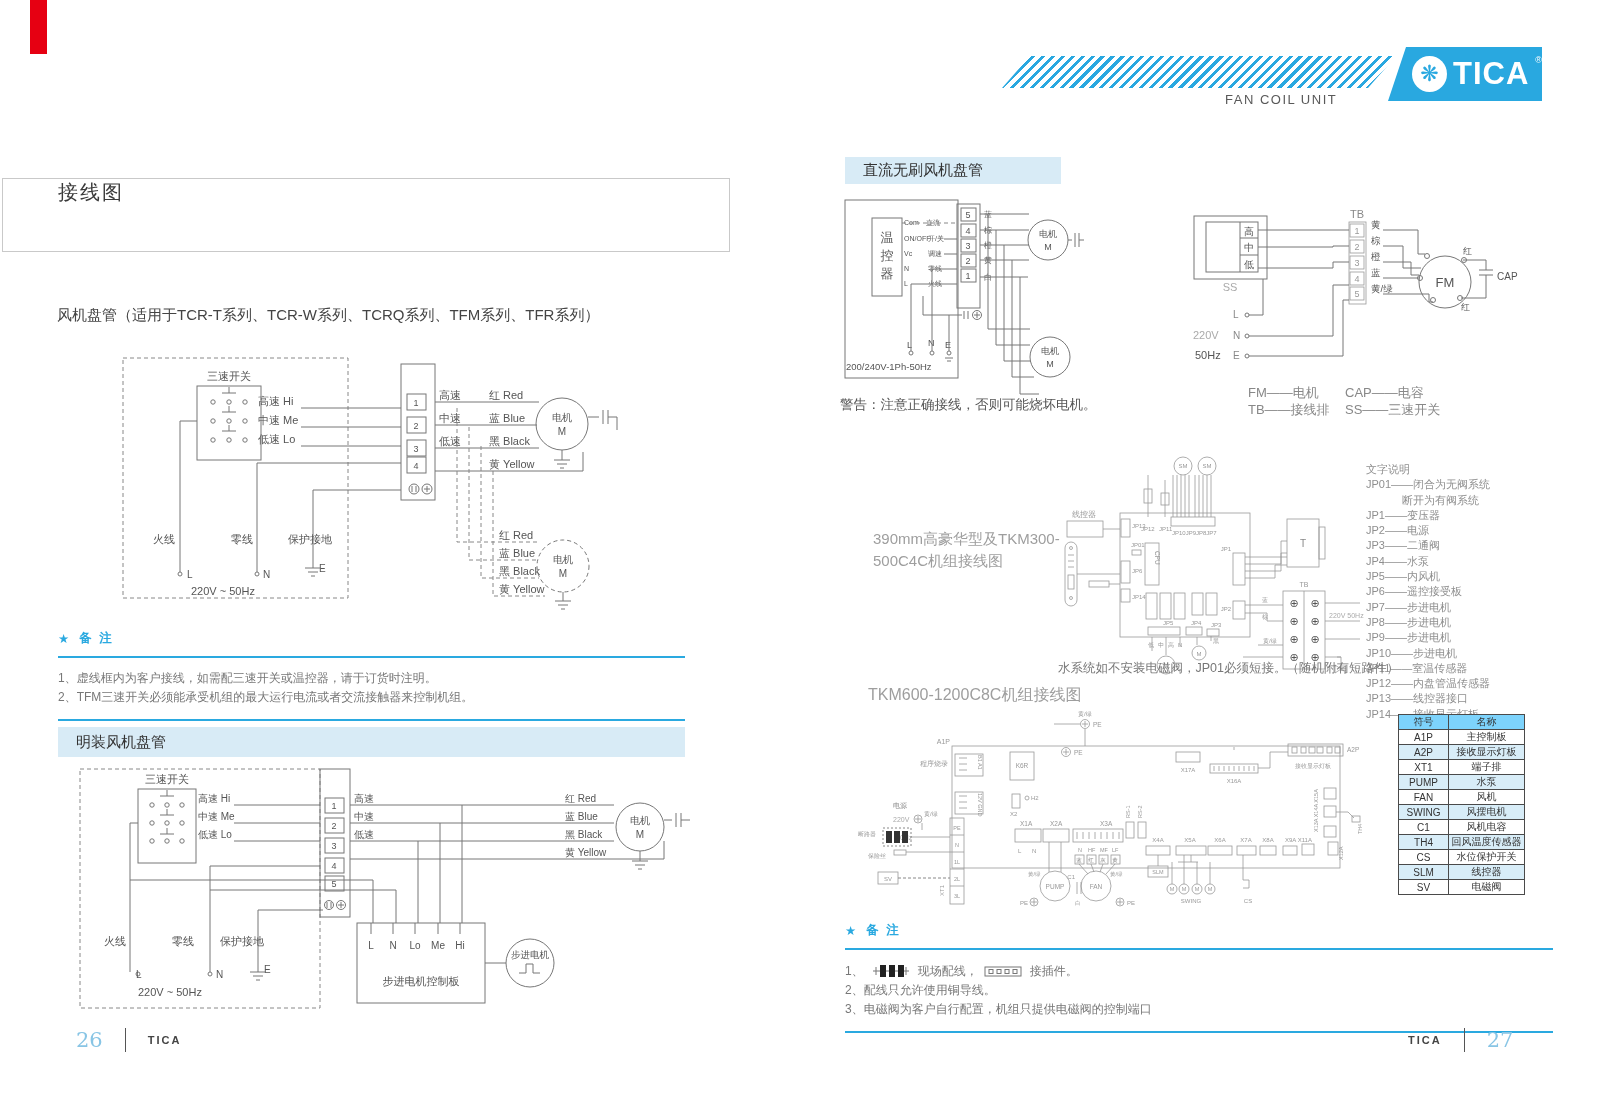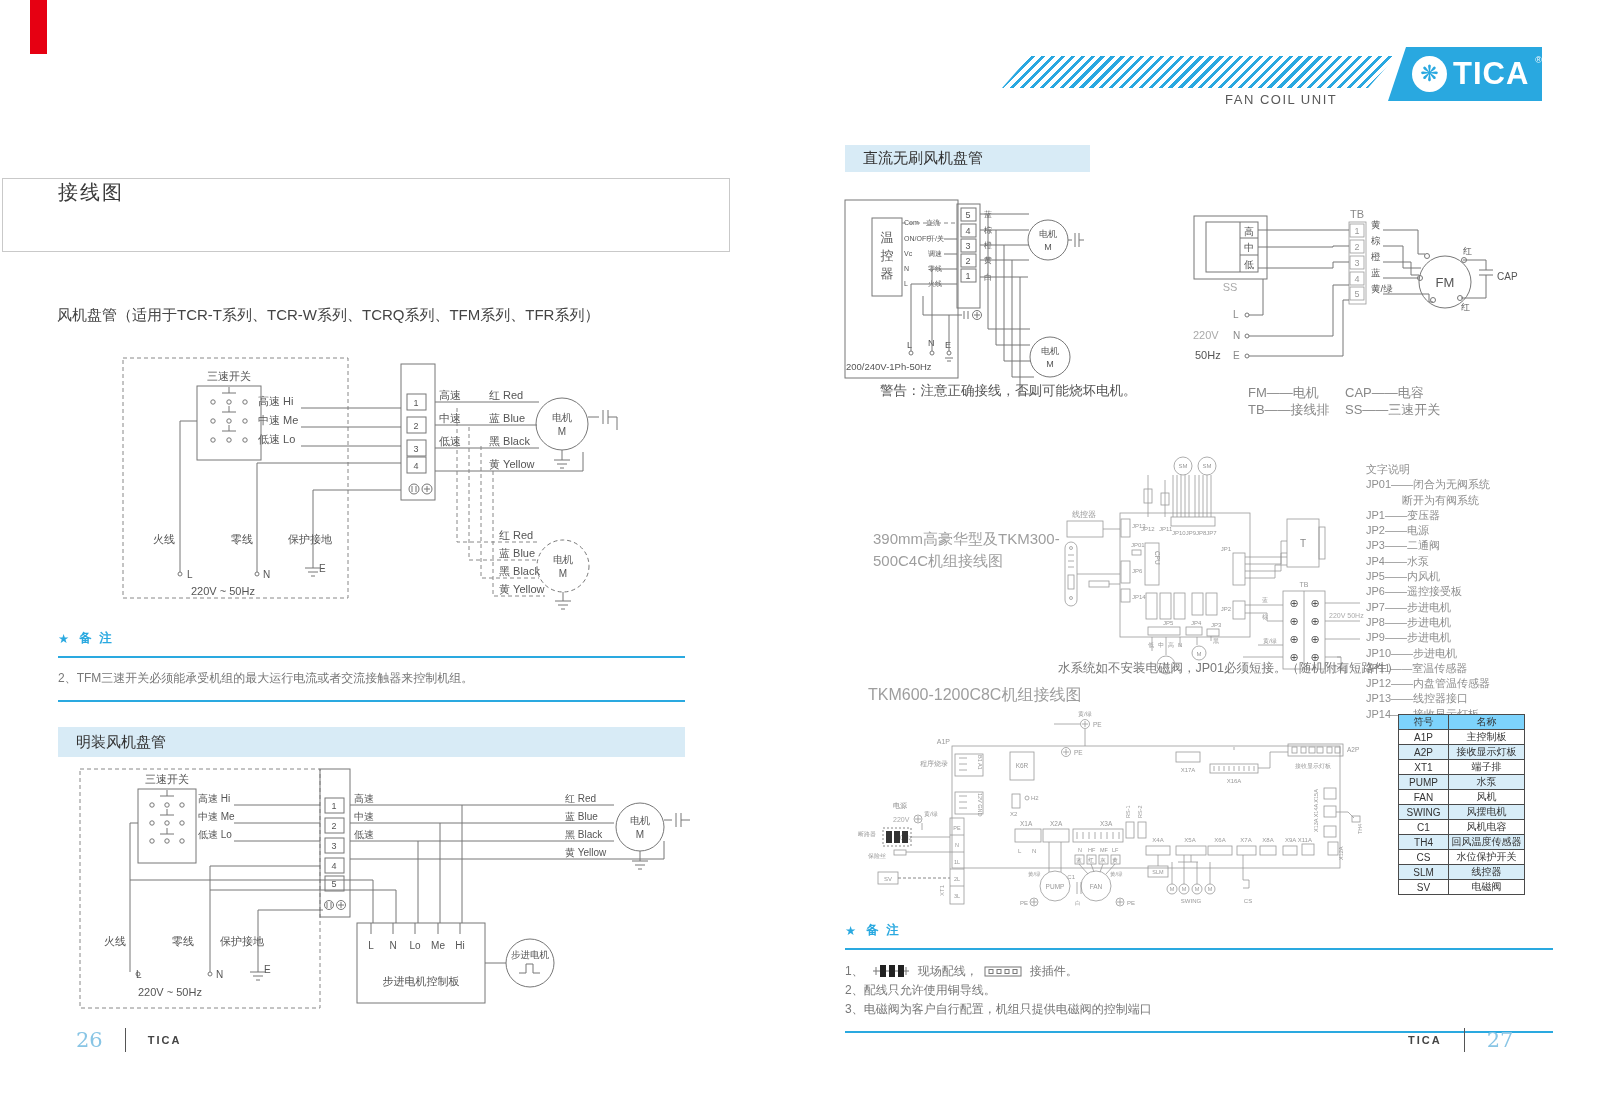--- a/index.html
+++ b/index.html
@@ -156,20 +156,21 @@
       </g>
     <text x="86" y="253" class="f11">220V ~ 50Hz</text>
   </svg>
 
   <div class="abs" style="left:58px;top:630px">
     <div class="notes-title">
       <span>★</span>
       <span>备 注</span>
     </div>
     <div class="rulebox" style="width:627px;margin-top:9px">
+      <div class="ni">1、虚线框内为客户接线，如需配三速开关或温控器，请于订货时注明。</div>
       <div class="ni">2、TFM三速开关必须能承受机组的最大运行电流或者交流接触器来控制机组。</div>
     </div>
   </div>
 
   <div class="abs bar" style="left:58px;top:727px;width:627px;height:30px">
     <span>明装风机盘管</span>
   </div>
 
   <svg class="abs" style="left:58px;top:742px" width="660" height="272">
     <rect x="22" y="27" width="240" height="239" class="lnd"></rect>
@@ -263,21 +264,21 @@
         <path d="M461,231 h7 v-9 h7 v9 h7"></path>
       </g>
   </svg>
 
   <div class="abs footer" style="left:76px;top:1028px">
     <span class="pagenum">26</span>
     <div class="fbar"></div>
     <span class="fbrand">TICA</span>
   </div>
 
-  <div class="abs bar" style="left:845px;top:145px;width:245px;height:27px">
+  <div class="abs bar" style="left:845px;top:157px;width:216px;height:27px">
     <span>直流无刷风机盘管</span>
   </div>
 
   <svg class="abs" style="left:838px;top:190px" width="250" height="215">
     <rect x="7" y="10" width="113" height="178" class="bx"></rect>
     <rect x="34" y="28" width="30" height="78" class="bx"></rect>
     <text x="49" y="52" class="tm f13">温</text>
     <text x="49" y="70" class="tm f13">控</text>
     <text x="49" y="88" class="tm f13">器</text>
     <text x="66" y="35" class="f7">Com</text>
@@ -335,21 +336,21 @@
     <text x="107" y="158" class="f9">E</text>
     <g class="ln">
       <circle cx="73" cy="163" r="2"></circle>
         <circle cx="94" cy="163" r="2"></circle>
         <circle cx="111" cy="163" r="2"></circle>
       <path d="M73,161 V94 H106 M94,161 V79 H106 M111,161 V125"></path>
       <path d="M107,168 H115 M109,171 H113"></path>
     </g>
     <text x="8" y="180" class="f95">200/240V-1Ph-50Hz</text>
   </svg>
-  <div class="abs warn" style="top: 382px; margin-left: 40px;">警告：注意正确接线，否则可能烧坏电机。</div>
+  <div class="abs warn" style="top: 396px;">警告：注意正确接线，否则可能烧坏电机。</div>
 
   <svg class="abs" style="left:1093px;top:190px" width="422" height="240">
     <rect x="101" y="26" width="73" height="63" class="bx"></rect>
     <rect x="113" y="32" width="52" height="50" class="bx"></rect>
     <path class="ln" d="M147,32 V82 M147,48 H165 M147,65 H165"></path>
     <text x="156" y="45" class="tm f10">高</text>
     <text x="156" y="61" class="tm f10">中</text>
     <text x="156" y="78" class="tm f10">低</text>
     <text x="137" y="101" class="tm f11 ga">SS</text>
     <text x="264" y="28" class="tm f11 g8">TB</text>

